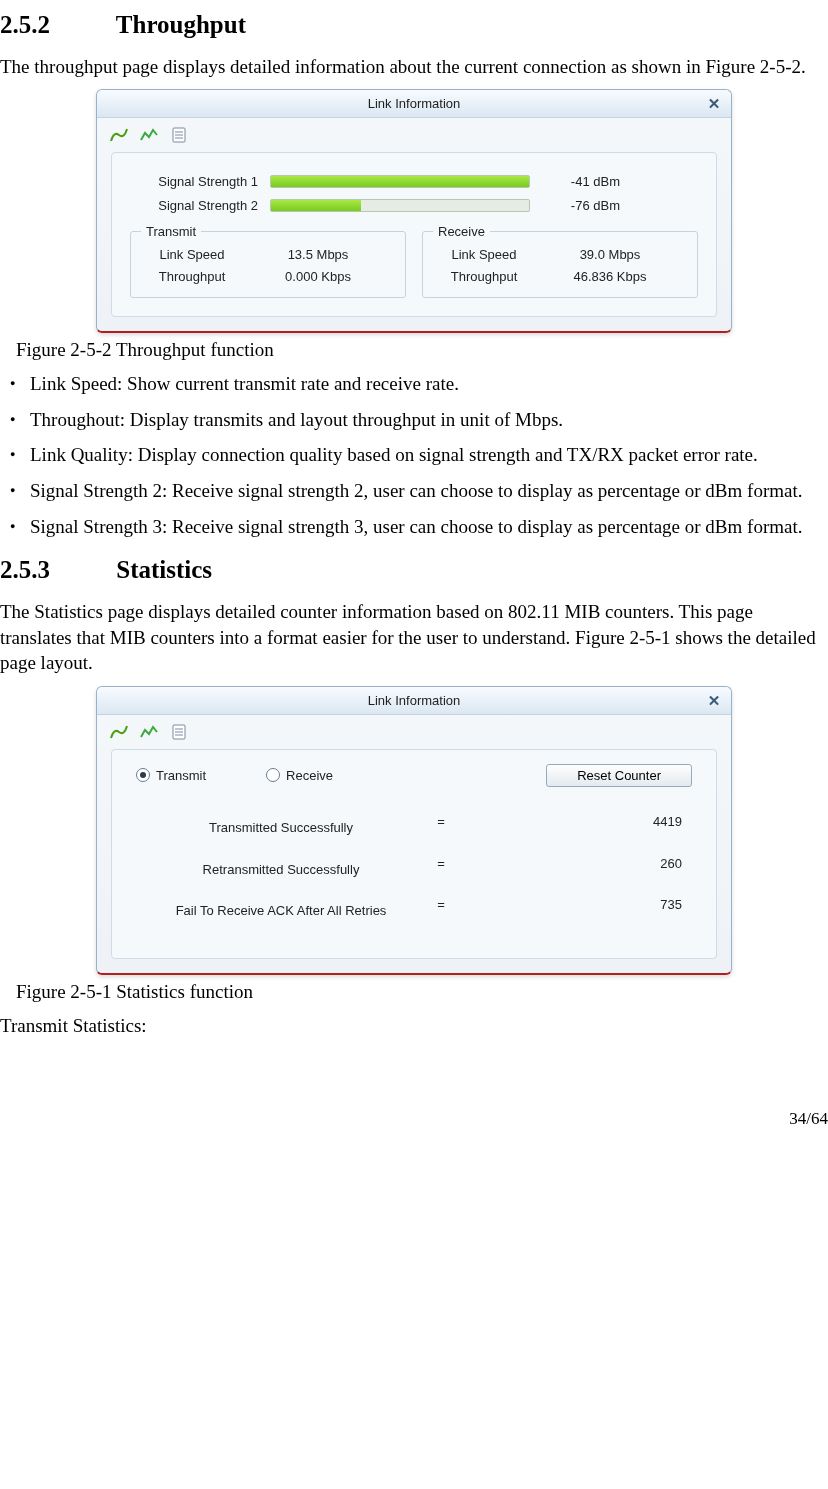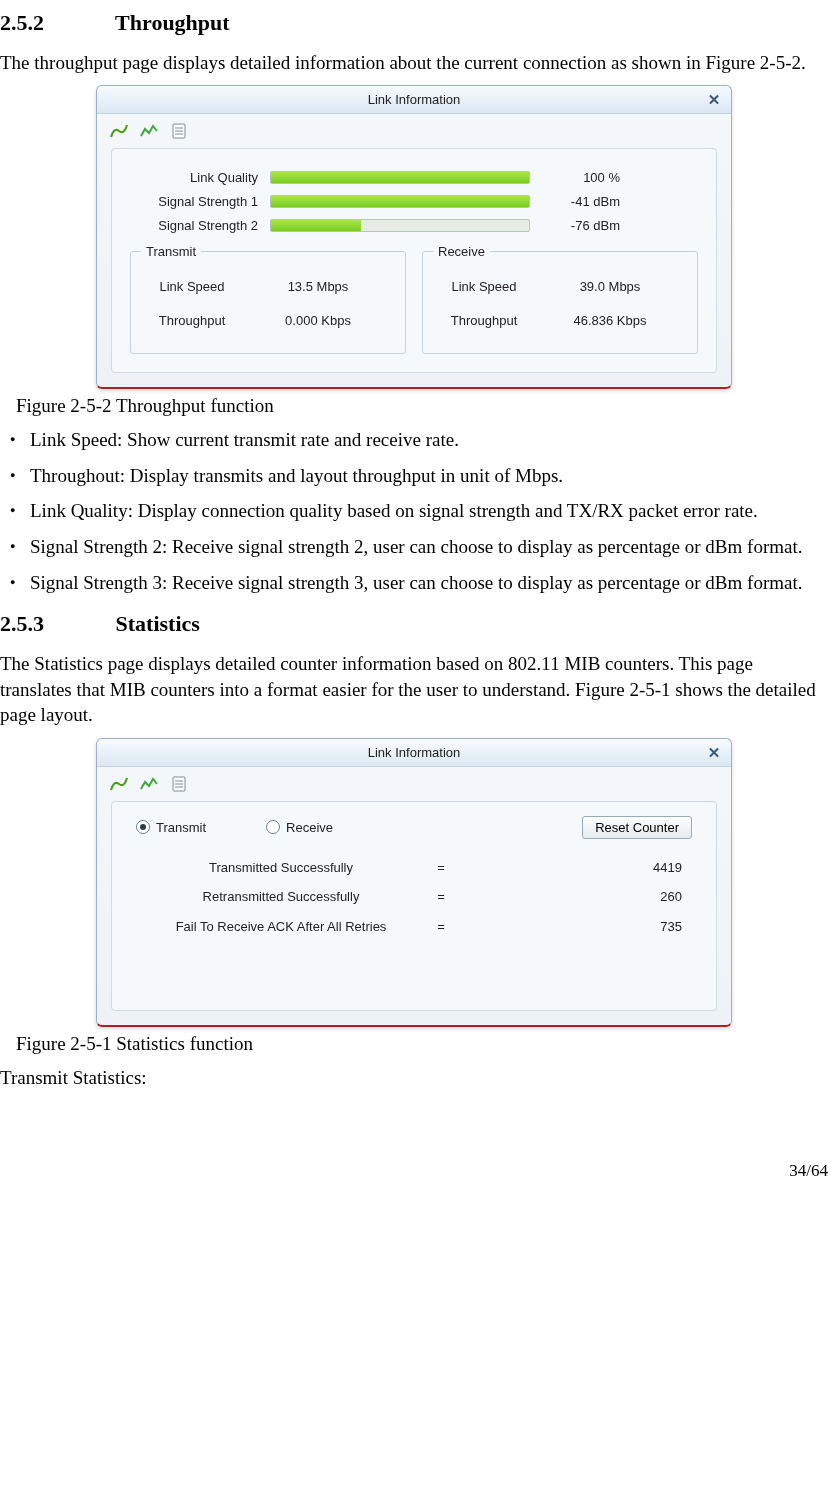--- a/index.html
+++ b/index.html
@@ -7,21 +7,21 @@
       font-family: "Times New Roman", serif;
       font-size: 19px;
       line-height: 1.35;
       color: #000;
       background: #fff;
       width: 828px;
       padding: 0 0 40px 0;
     }
     .section-heading {
       font-weight: bold;
-      font-size: 22px;
+      font-size: 25px;
       margin: 8px 0 12px 0;
     }
     .section-heading .num { display: inline-block; width: 110px; }
     .para { margin: 0 0 10px 0; }
     .figure-wrap { text-align: center; margin: 6px 0 4px 0; }
     .figure-caption { text-align: left; margin: 4px 0 8px 16px; }
     ul.bullets { list-style: none; margin: 6px 0 14px 0; padding: 0; }
     ul.bullets li { position: relative; padding-left: 30px; margin-bottom: 10px; }
     ul.bullets li::before {
       content: "●"; position: absolute; left: 10px; top: 6px; font-size: 9px;
@@ -77,43 +77,43 @@
     .sigbar-fill { height:100%; background: linear-gradient(#a9e845,#77cc1f); }
     .sigval { padding-left: 18px; width: 90px; text-align: right; }
     .tx-rx-row { display:flex; gap:16px; margin-top: 14px; }
     .groupbox {
       flex:1; border: 1px solid #c5d3df; border-radius: 3px; padding: 10px 8px 8px 8px;
       position: relative; background: #f6f9fc;
     }
     .groupbox .legend {
       position:absolute; top:-9px; left:10px; background:#f6f9fc; padding: 0 5px; font-size: 13px;
     }
-    .kv { display:flex; margin: 16px 0; }
+    .kv { display:flex; margin: 4px 0; }
     .kv .k { width: 100px; padding-left: 6px;}
     .kv .v { flex:1; }
 
     
     .radio-row { display:flex; align-items:center; gap: 60px; padding: 4px 6px 14px 6px; }
     .radio { display:flex; align-items:center; gap:6px; }
     .radio-circle {
       width:14px; height:14px; border-radius:50%;
       border:1px solid #6a7e93; background:#fff;
       display:flex; align-items:center; justify-content:center;
     }
     .radio-circle.sel::after {
       content:""; width:6px; height:6px; border-radius:50%; background:#2b3b4c;
     }
     .reset-btn {
       margin-left:auto;
       border:1px solid #97a9ba; background: linear-gradient(#fefefe,#e3eaef);
-      border-radius:3px; padding: 3px 12px; font-size:13px; cursor:pointer;
+      border-radius:3px; padding: 3px 30px; font-size:13px; cursor:pointer;
       font-family: Tahoma, Arial, sans-serif;
     }
     .stat-row { display:flex; align-items:center; padding: 6px 6px; }
-    .stat-row .label { flex: 0 0 290px; }
+    .stat-row .label { flex: 0 0 290px; margin-top: 12px; }
     .stat-row .eq { flex: 0 0 30px; text-align:center; }
     .stat-row .val { flex: 1; text-align:right; padding-right: 10px; }
   </style>
 </head>
 <body>
 
 <div class="section-heading">
   <span class="num">2.5.2</span>
   <span>Throughput</span>
 </div>
@@ -140,27 +140,20 @@
       <span class="tab-ic">
         <svg width="14" height="16" viewBox="0 0 14 16">
             <rect x="1" y="1" width="12" height="14" rx="1" fill="#fff" stroke="#7a8aa0"></rect>
             <line x1="3" y1="5" x2="11" y2="5" stroke="#7a8aa0"></line>
             <line x1="3" y1="8" x2="11" y2="8" stroke="#7a8aa0"></line>
             <line x1="3" y1="11" x2="11" y2="11" stroke="#7a8aa0"></line>
           </svg>
       </span>
     </div>
     <div class="content-inset">
-      <div class="sigrow">
-        <div class="siglabel">Link Quality</div>
-        <div class="sigbar-wrap">
-            <div class="sigbar-fill" style="width:100%"></div>
-          </div>
-        <div class="sigval">100 %</div>
-      </div>
       <div class="sigrow">
         <div class="siglabel">Signal Strength 1</div>
         <div class="sigbar-wrap">
             <div class="sigbar-fill" style="width:100%"></div>
           </div>
         <div class="sigval">-41 dBm</div>
       </div>
       <div class="sigrow">
         <div class="siglabel">Signal Strength 2</div>
         <div class="sigbar-wrap">

